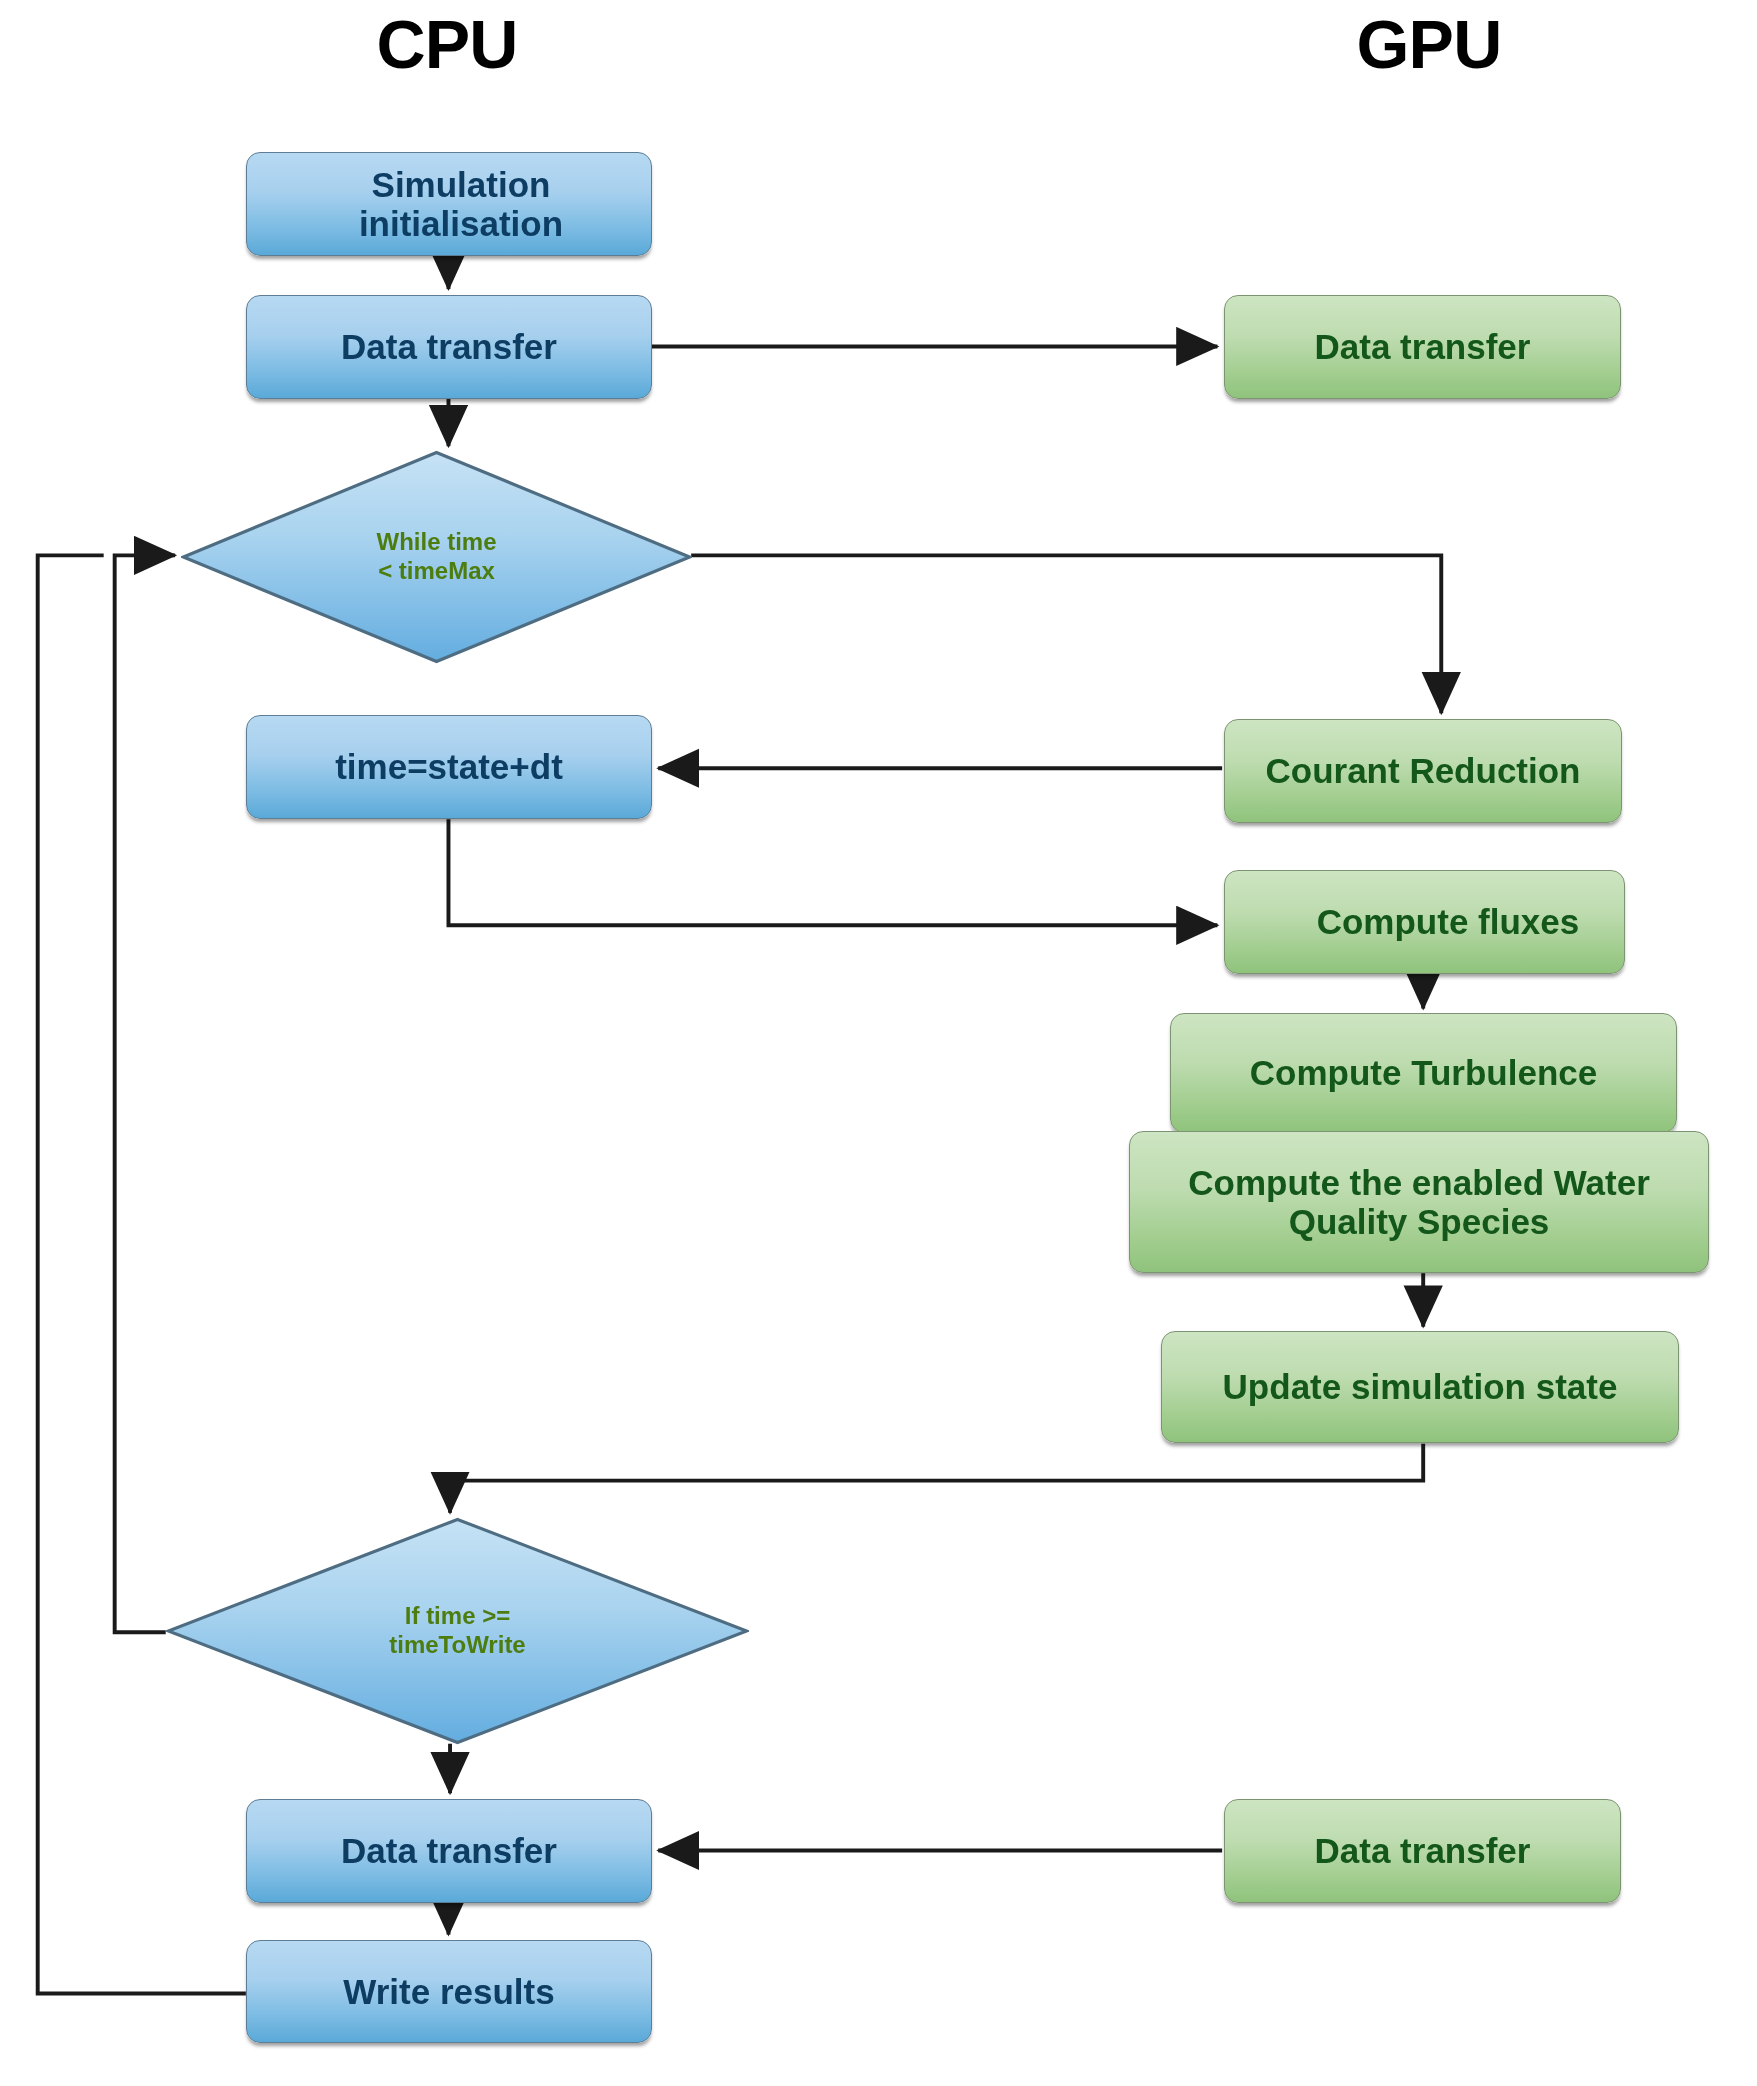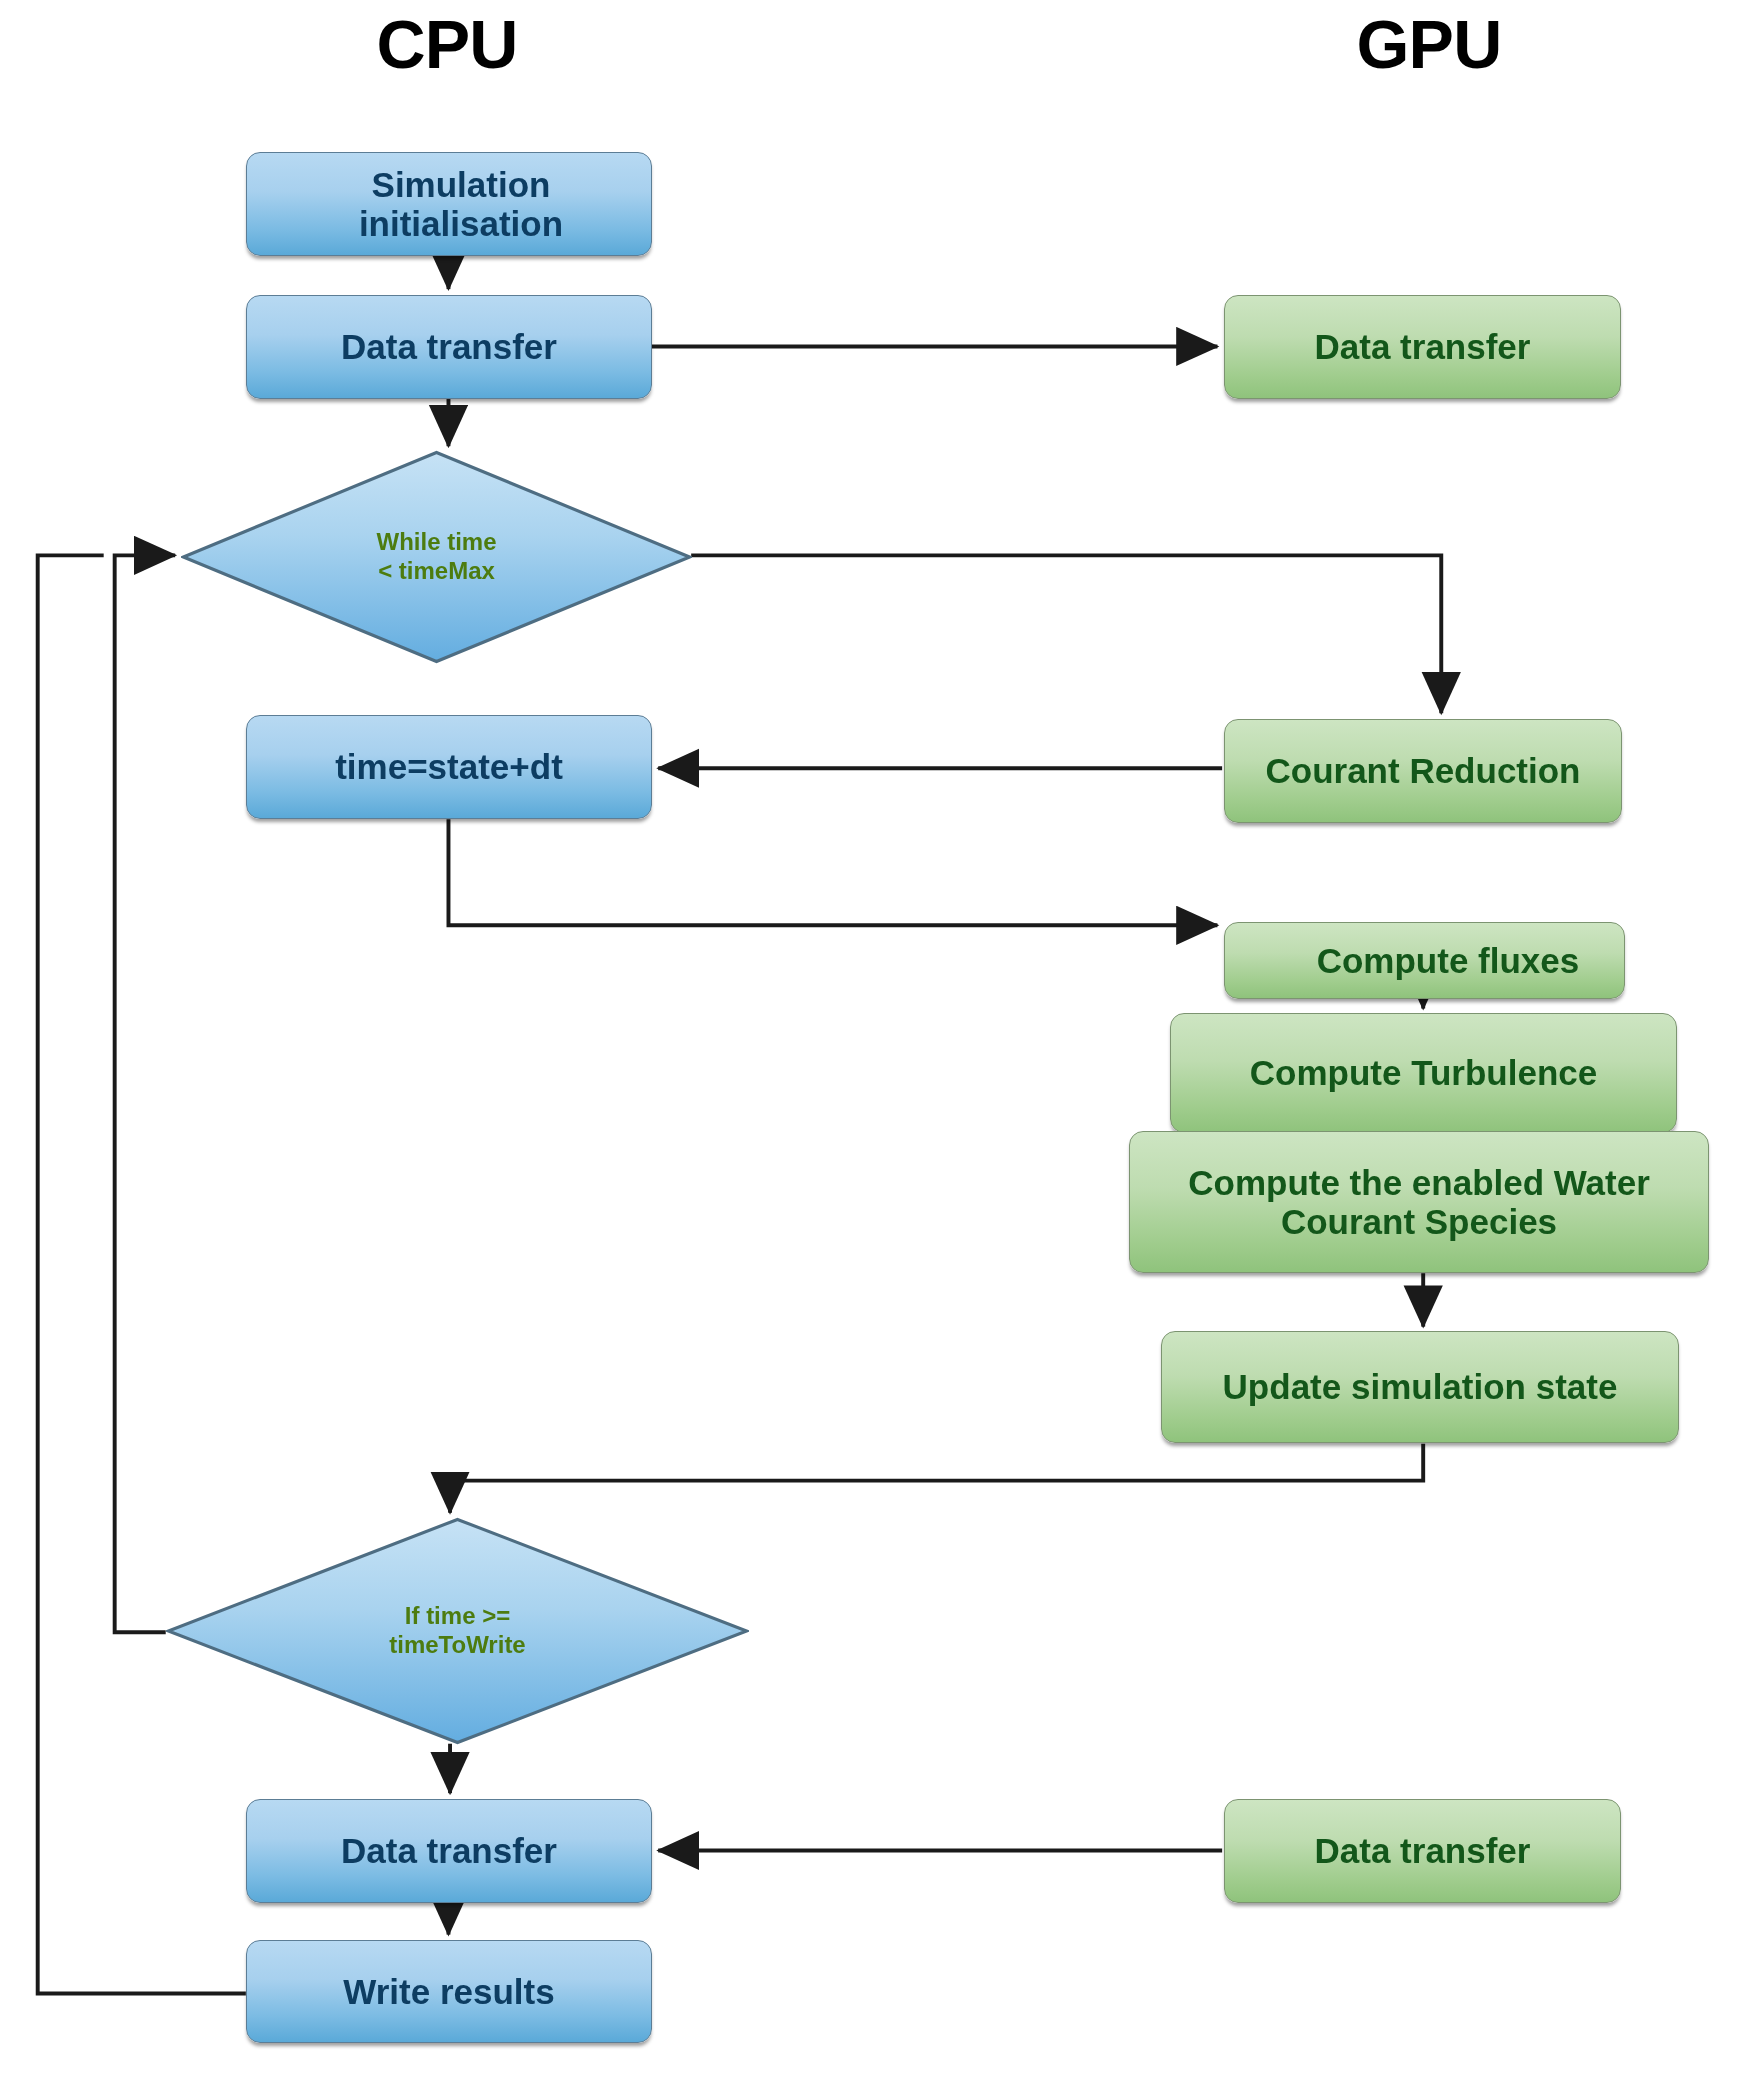--- a/index.html
+++ b/index.html
@@ -132,25 +132,25 @@
   </div>
 
   <div class="node cpu" style="left:246px;top:1799px;width:406px;height:104px;">Data transfer</div>
 
   <div class="node cpu" style="left:246px;top:1940px;width:406px;height:103px;">Write results</div>
 
   <div class="node gpu" style="left:1224px;top:295px;width:397px;height:104px;">Data transfer</div>
 
   <div class="node gpu" style="left:1224px;top:719px;width:398px;height:104px;">Courant Reduction</div>
 
-  <div class="node gpu" style="left:1224px;top:922px;width:401px;height:77px;padding-left:47px;">Compute fluxes</div>
+  <div class="node gpu" style="left:1224px;top:870px;width:401px;height:104px;padding-left:47px;">Compute fluxes</div>
 
   <div class="node gpu" style="left:1170px;top:1013px;width:507px;height:120px;">Compute Turbulence</div>
 
   <div class="node gpu" style="left:1129px;top:1131px;width:580px;height:142px;white-space:pre-line;">Compute the enabled Water
-Courant Species</div>
+Quality Species</div>
 
   <div class="node gpu" style="left:1161px;top:1331px;width:518px;height:112px;">Update simulation state</div>
 
   <div class="node gpu" style="left:1224px;top:1799px;width:397px;height:104px;">Data transfer</div>
 
 </div>
 
 
 </body></html>

